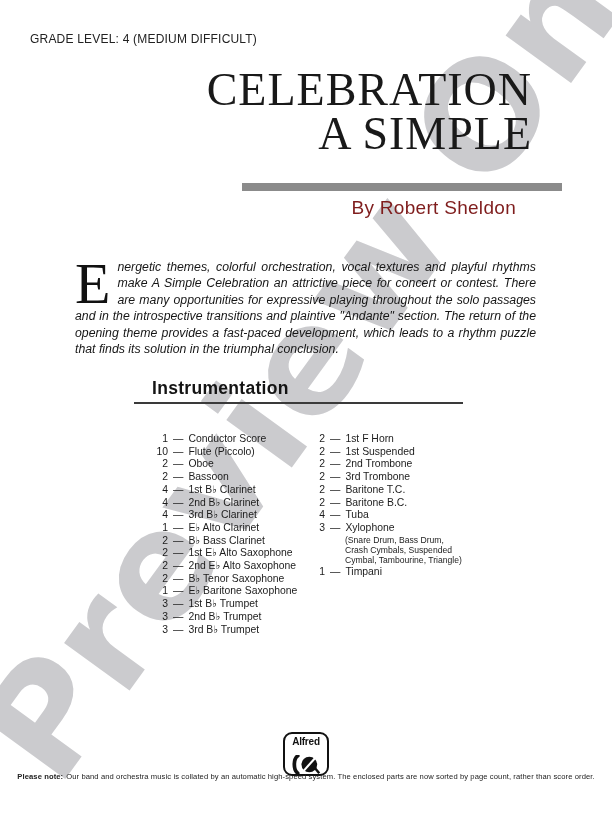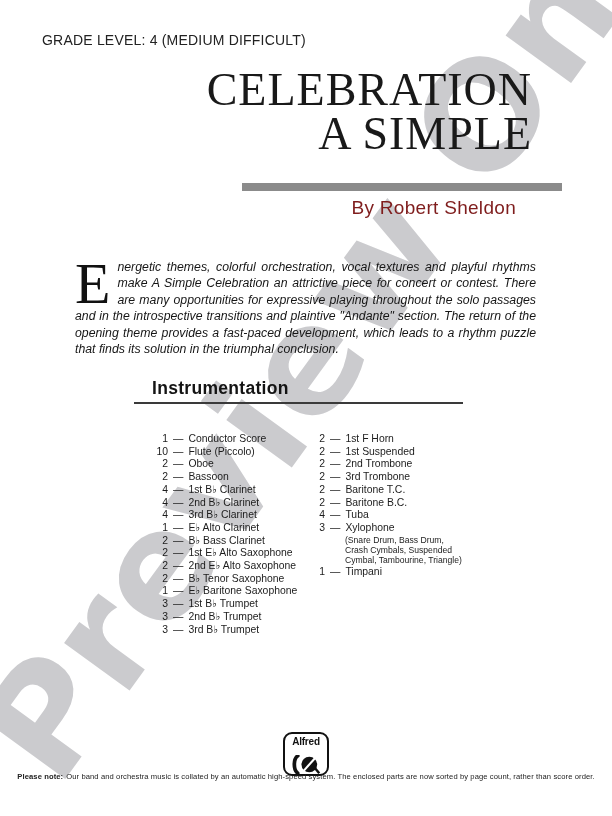--- a/index.html
+++ b/index.html
@@ -17,21 +17,21 @@
   .watermark{
     position:absolute;left:-150px;top:300px;width:900px;height:220px;
     transform:rotate(-54deg);transform-origin:center;
     font-family:"DejaVu Sans","Liberation Sans",sans-serif;
     font-weight:bold;font-size:148px;letter-spacing:2px;
     color:var(--watermark-gray);text-align:center;white-space:nowrap;
     z-index:0;user-select:none;
   }
   .content{position:relative;z-index:1;}
   .grade{
-    position:absolute;left:42px;top:32px;font-size:14px;letter-spacing:.2px;color:#222;
+    position:absolute;left:30px;top:32px;font-size:12px;letter-spacing:.2px;color:#222;
   }
   .title-block{
     position:absolute;top:68px;right:80px;text-align:right;
     font-family:"Liberation Serif","DejaVu Serif",serif;color:#191919;
   }
   .title-line{font-size:46px;line-height:44px;letter-spacing:1px;white-space:nowrap;}
   .divider-bar{
     position:absolute;left:242px;top:183px;width:320px;height:8px;background:var(--divider-gray);
   }
   .byline{

